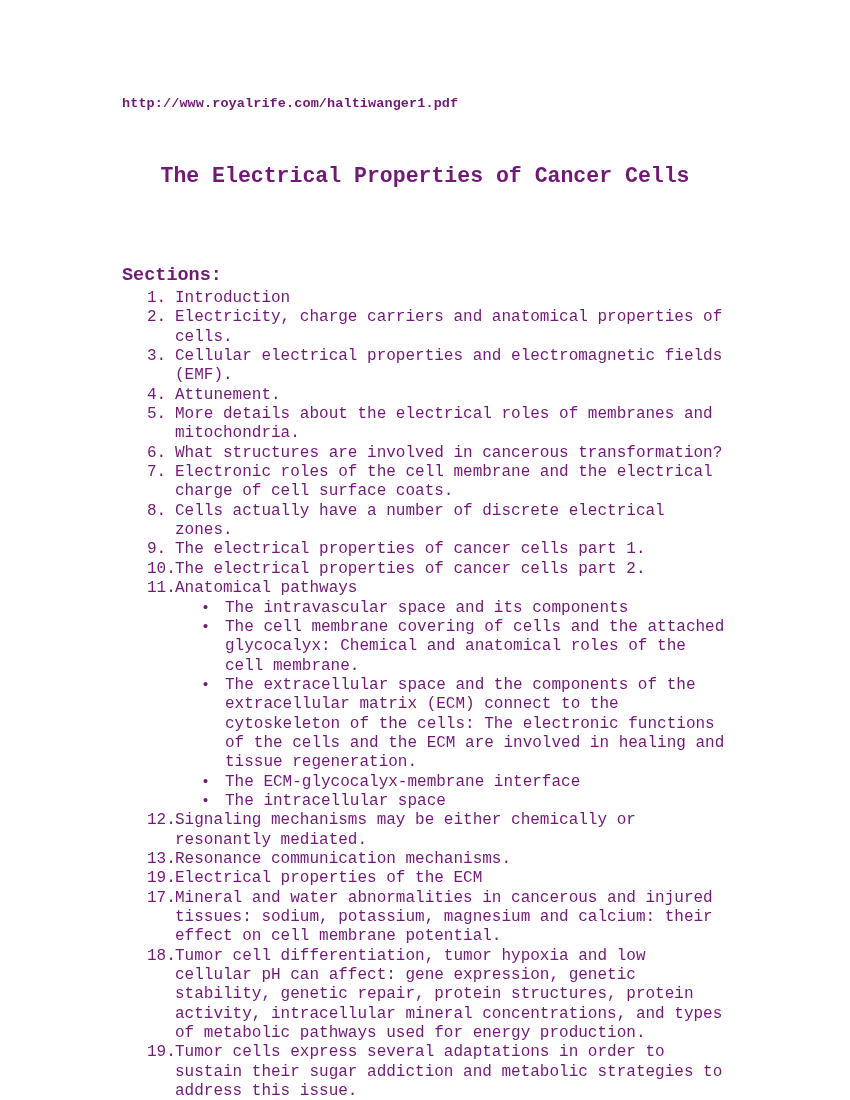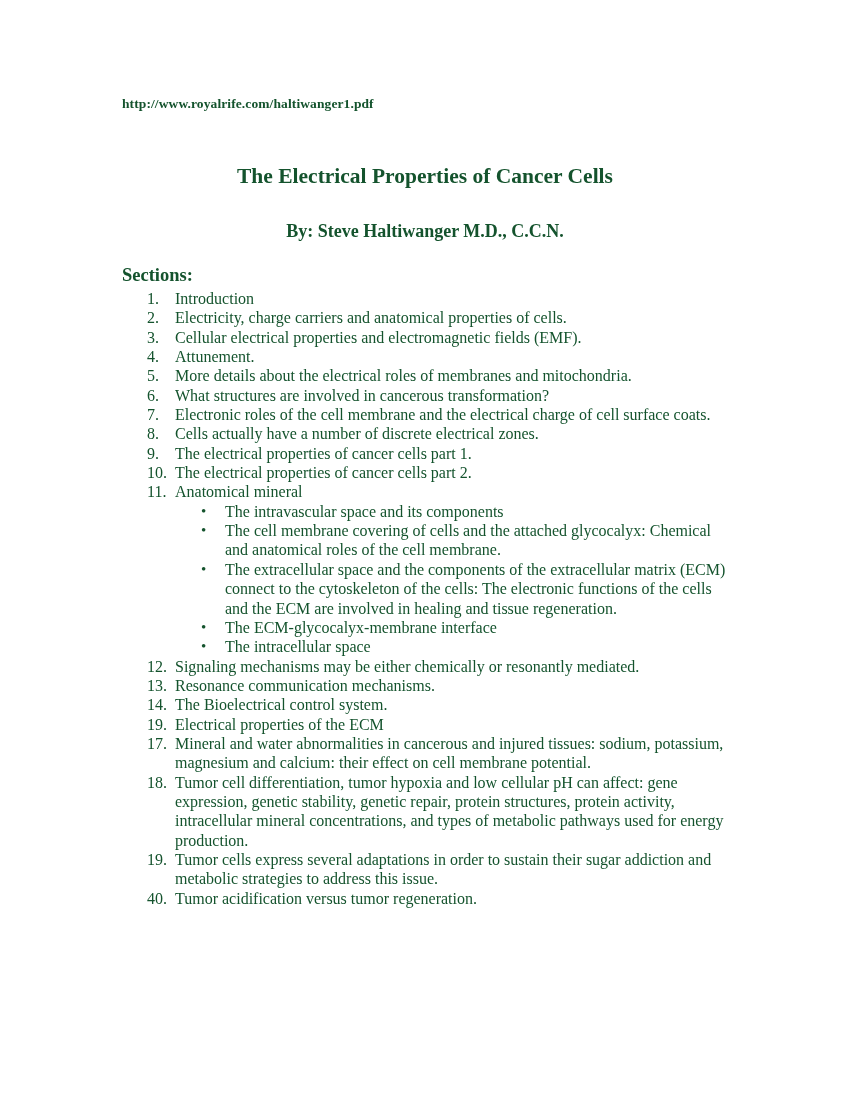--- a/index.html
+++ b/index.html
@@ -5,22 +5,22 @@
   html, body {
     margin: 0;
     padding: 0;
     background: #ffffff;
   }
   .page {
     position: relative;
     width: 850px;
     height: 1100px;
     background: #ffffff;
-    font-family: Liberation Serif, serif;
-    color: #14532d;
+    font-family: Liberation Mono, monospace;
+    color: #701a75;
     overflow: hidden;
   }
   .doc-url {
     position: absolute;
     left: 122px;
     top: 96px;
     font-size: 13.5px;
     font-weight: bold;
     letter-spacing: 0.1px;
     white-space: nowrap;
@@ -86,21 +86,20 @@
   }
 </style>
 </head>
 <body>
 
 <div class="page">
   <div class="doc-url">http://www.royalrife.com/haltiwanger1.pdf</div>
 
   <div class="doc-title">The Electrical Properties of Cancer Cells</div>
 
-  <div class="doc-byline">By: Steve Haltiwanger M.D., C.C.N.</div>
 
   <div class="sections-heading">Sections:</div>
 
   <div class="sections-list">
       <div class="list-item">
         <span class="num">1.</span>
         <div class="txt"><span>Introduction</span></div>
       </div>
       <div class="list-item">
         <span class="num">2.</span>
@@ -133,21 +132,21 @@
       <div class="list-item">
         <span class="num">9.</span>
         <div class="txt"><span>The electrical properties of cancer cells part 1.</span></div>
       </div>
       <div class="list-item">
         <span class="num">10.</span>
         <div class="txt"><span>The electrical properties of cancer cells part 2.</span></div>
       </div>
       <div class="list-item">
         <span class="num">11.</span>
-        <div class="txt"><span>Anatomical mineral</span><div class="sub-item">
+        <div class="txt"><span>Anatomical pathways</span><div class="sub-item">
             <span class="bullet">•</span>
             <div class="subtxt">The intravascular space and its components</div>
           </div><div class="sub-item">
             <span class="bullet">•</span>
             <div class="subtxt">The cell membrane covering of cells and the attached glycocalyx: Chemical and anatomical roles of the cell membrane.</div>
           </div><div class="sub-item">
             <span class="bullet">•</span>
             <div class="subtxt">The extracellular space and the components of the extracellular matrix (ECM) connect to the cytoskeleton of the cells: The electronic functions of the cells and the ECM are involved in healing and tissue regeneration.</div>
           </div><div class="sub-item">
             <span class="bullet">•</span>
@@ -159,24 +158,20 @@
       </div>
       <div class="list-item">
         <span class="num">12.</span>
         <div class="txt"><span>Signaling mechanisms may be either chemically or resonantly mediated.</span></div>
       </div>
       <div class="list-item">
         <span class="num">13.</span>
         <div class="txt"><span>Resonance communication mechanisms.</span></div>
       </div>
       <div class="list-item">
-        <span class="num">14.</span>
-        <div class="txt"><span>The Bioelectrical control system.</span></div>
-      </div>
-      <div class="list-item">
         <span class="num">19.</span>
         <div class="txt"><span>Electrical properties of the ECM</span></div>
       </div>
       <div class="list-item">
         <span class="num">17.</span>
         <div class="txt"><span>Mineral and water abnormalities in cancerous and injured tissues: sodium, potassium, magnesium and calcium: their effect on cell membrane potential.</span></div>
       </div>
       <div class="list-item">
         <span class="num">18.</span>
         <div class="txt"><span>Tumor cell differentiation, tumor hypoxia and low cellular pH can affect: gene expression, genetic stability, genetic repair, protein structures, protein activity, intracellular mineral concentrations, and types of metabolic pathways used for energy production.</span></div>

